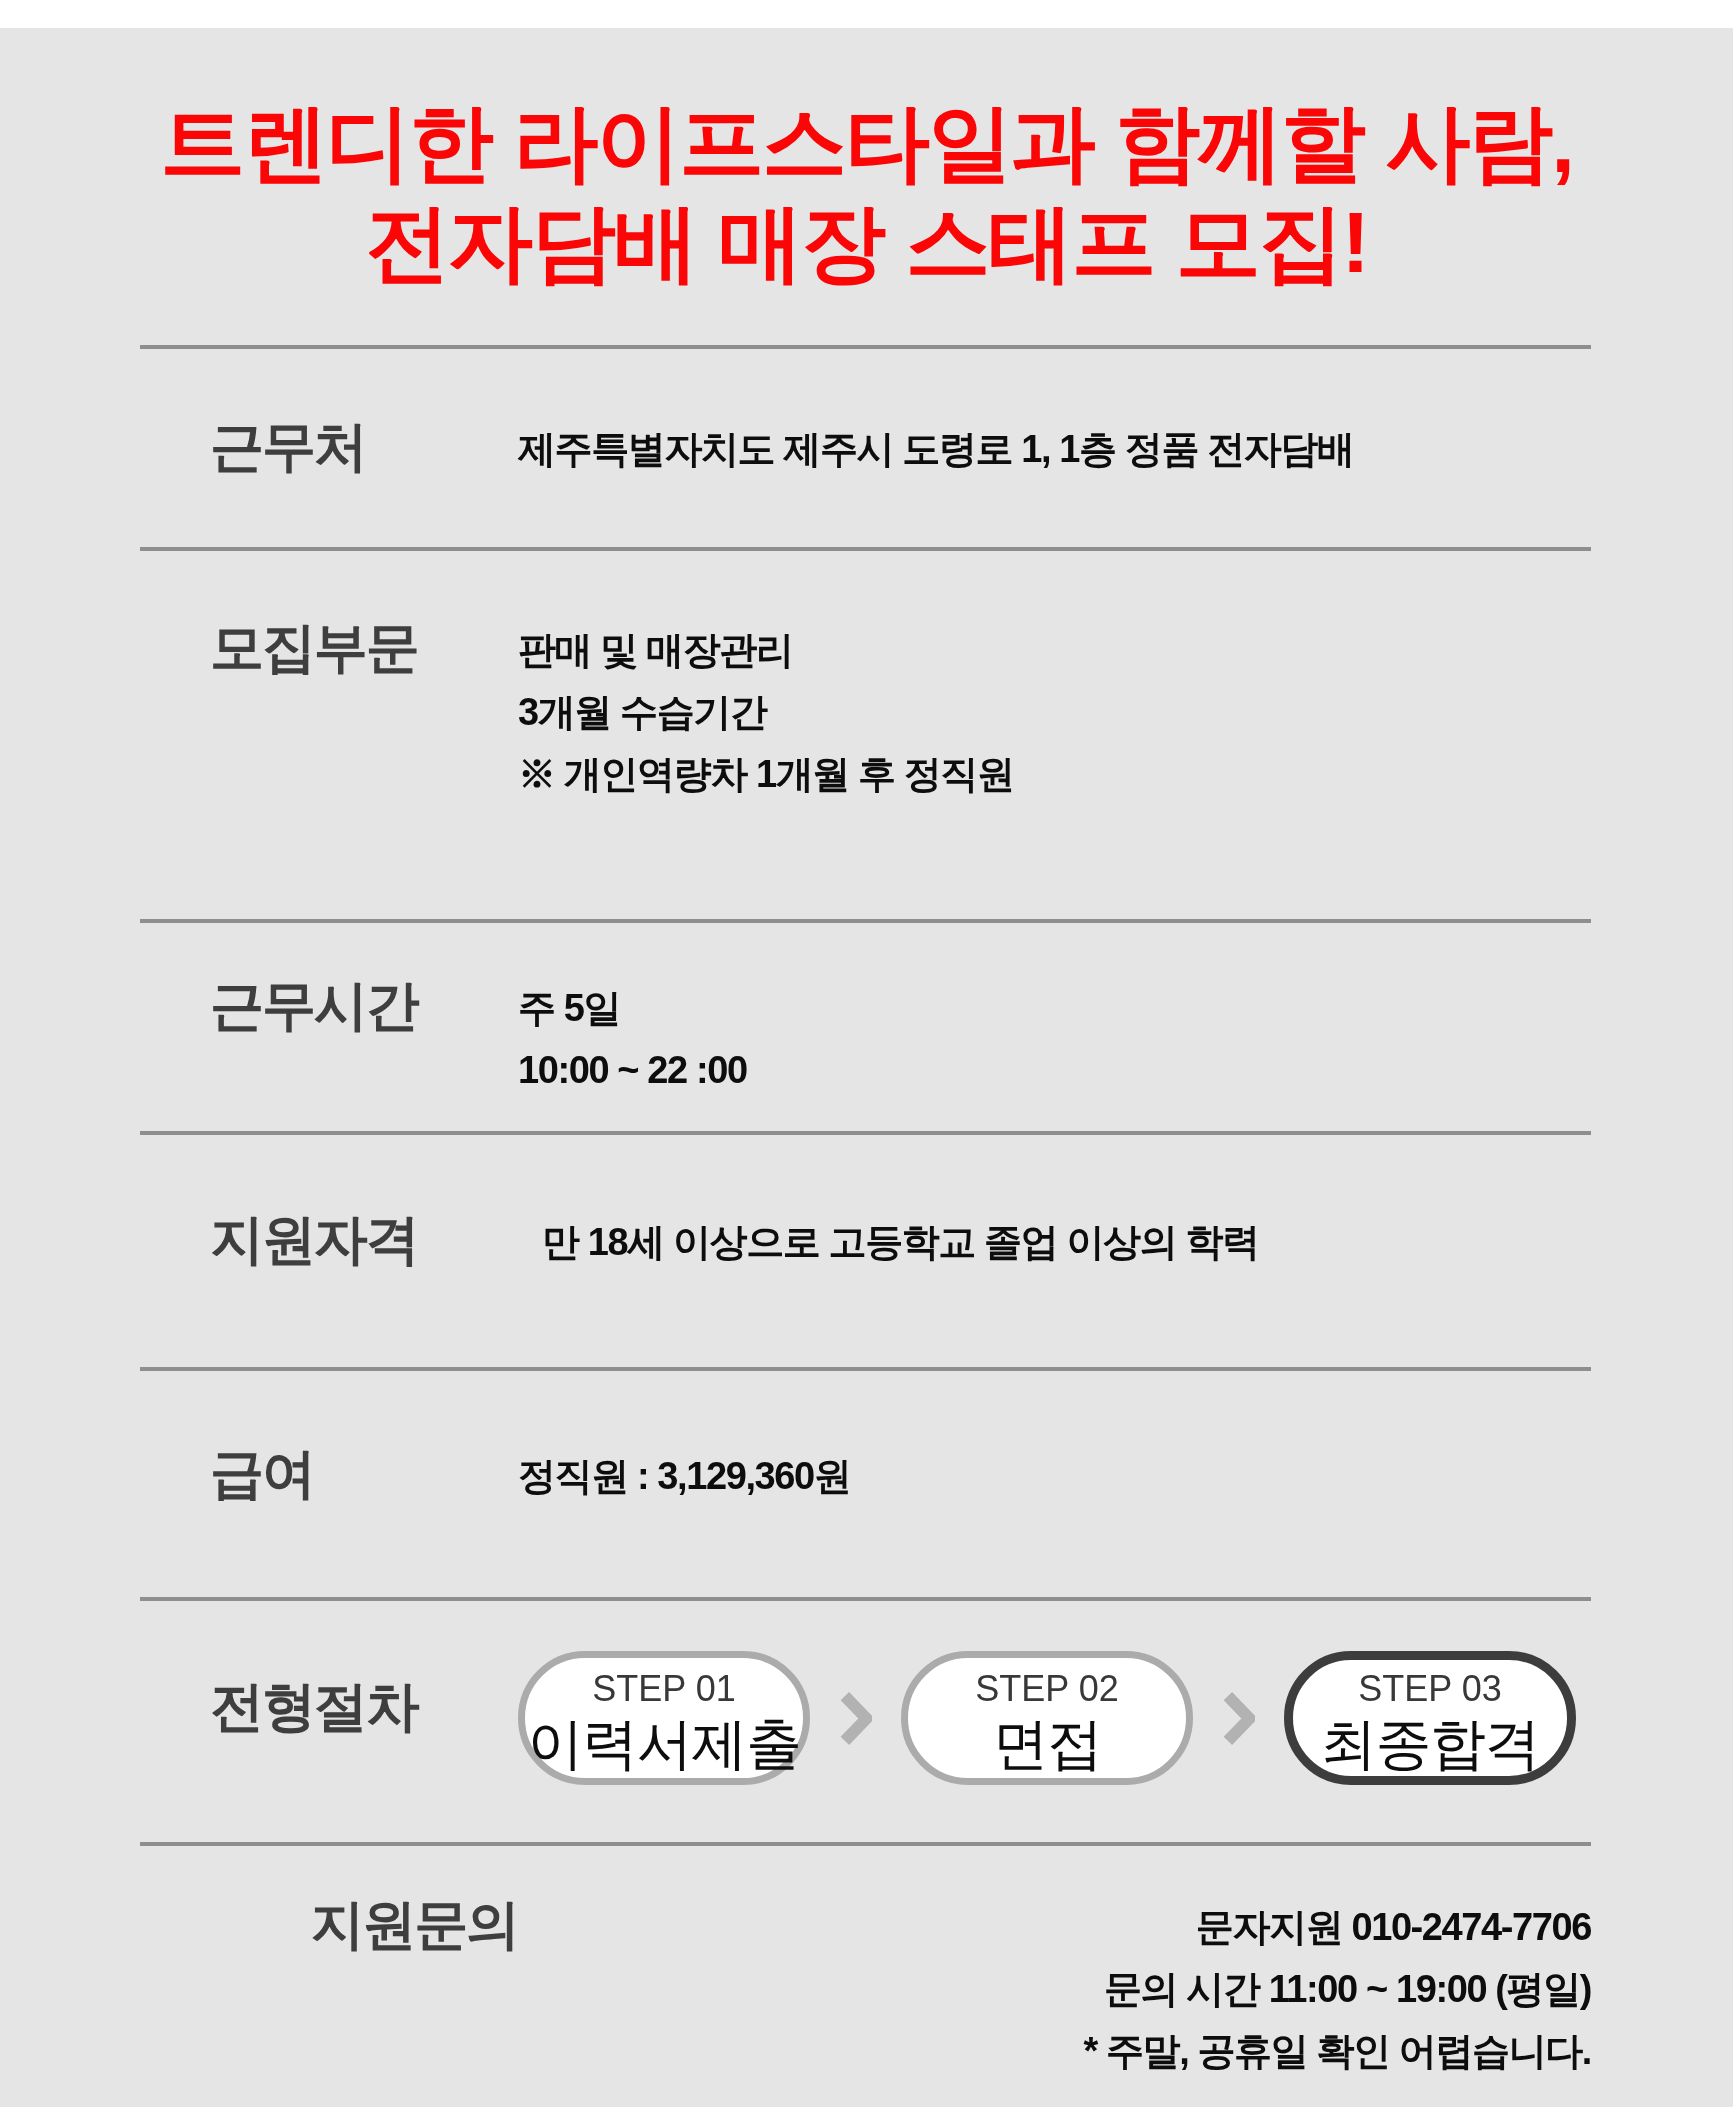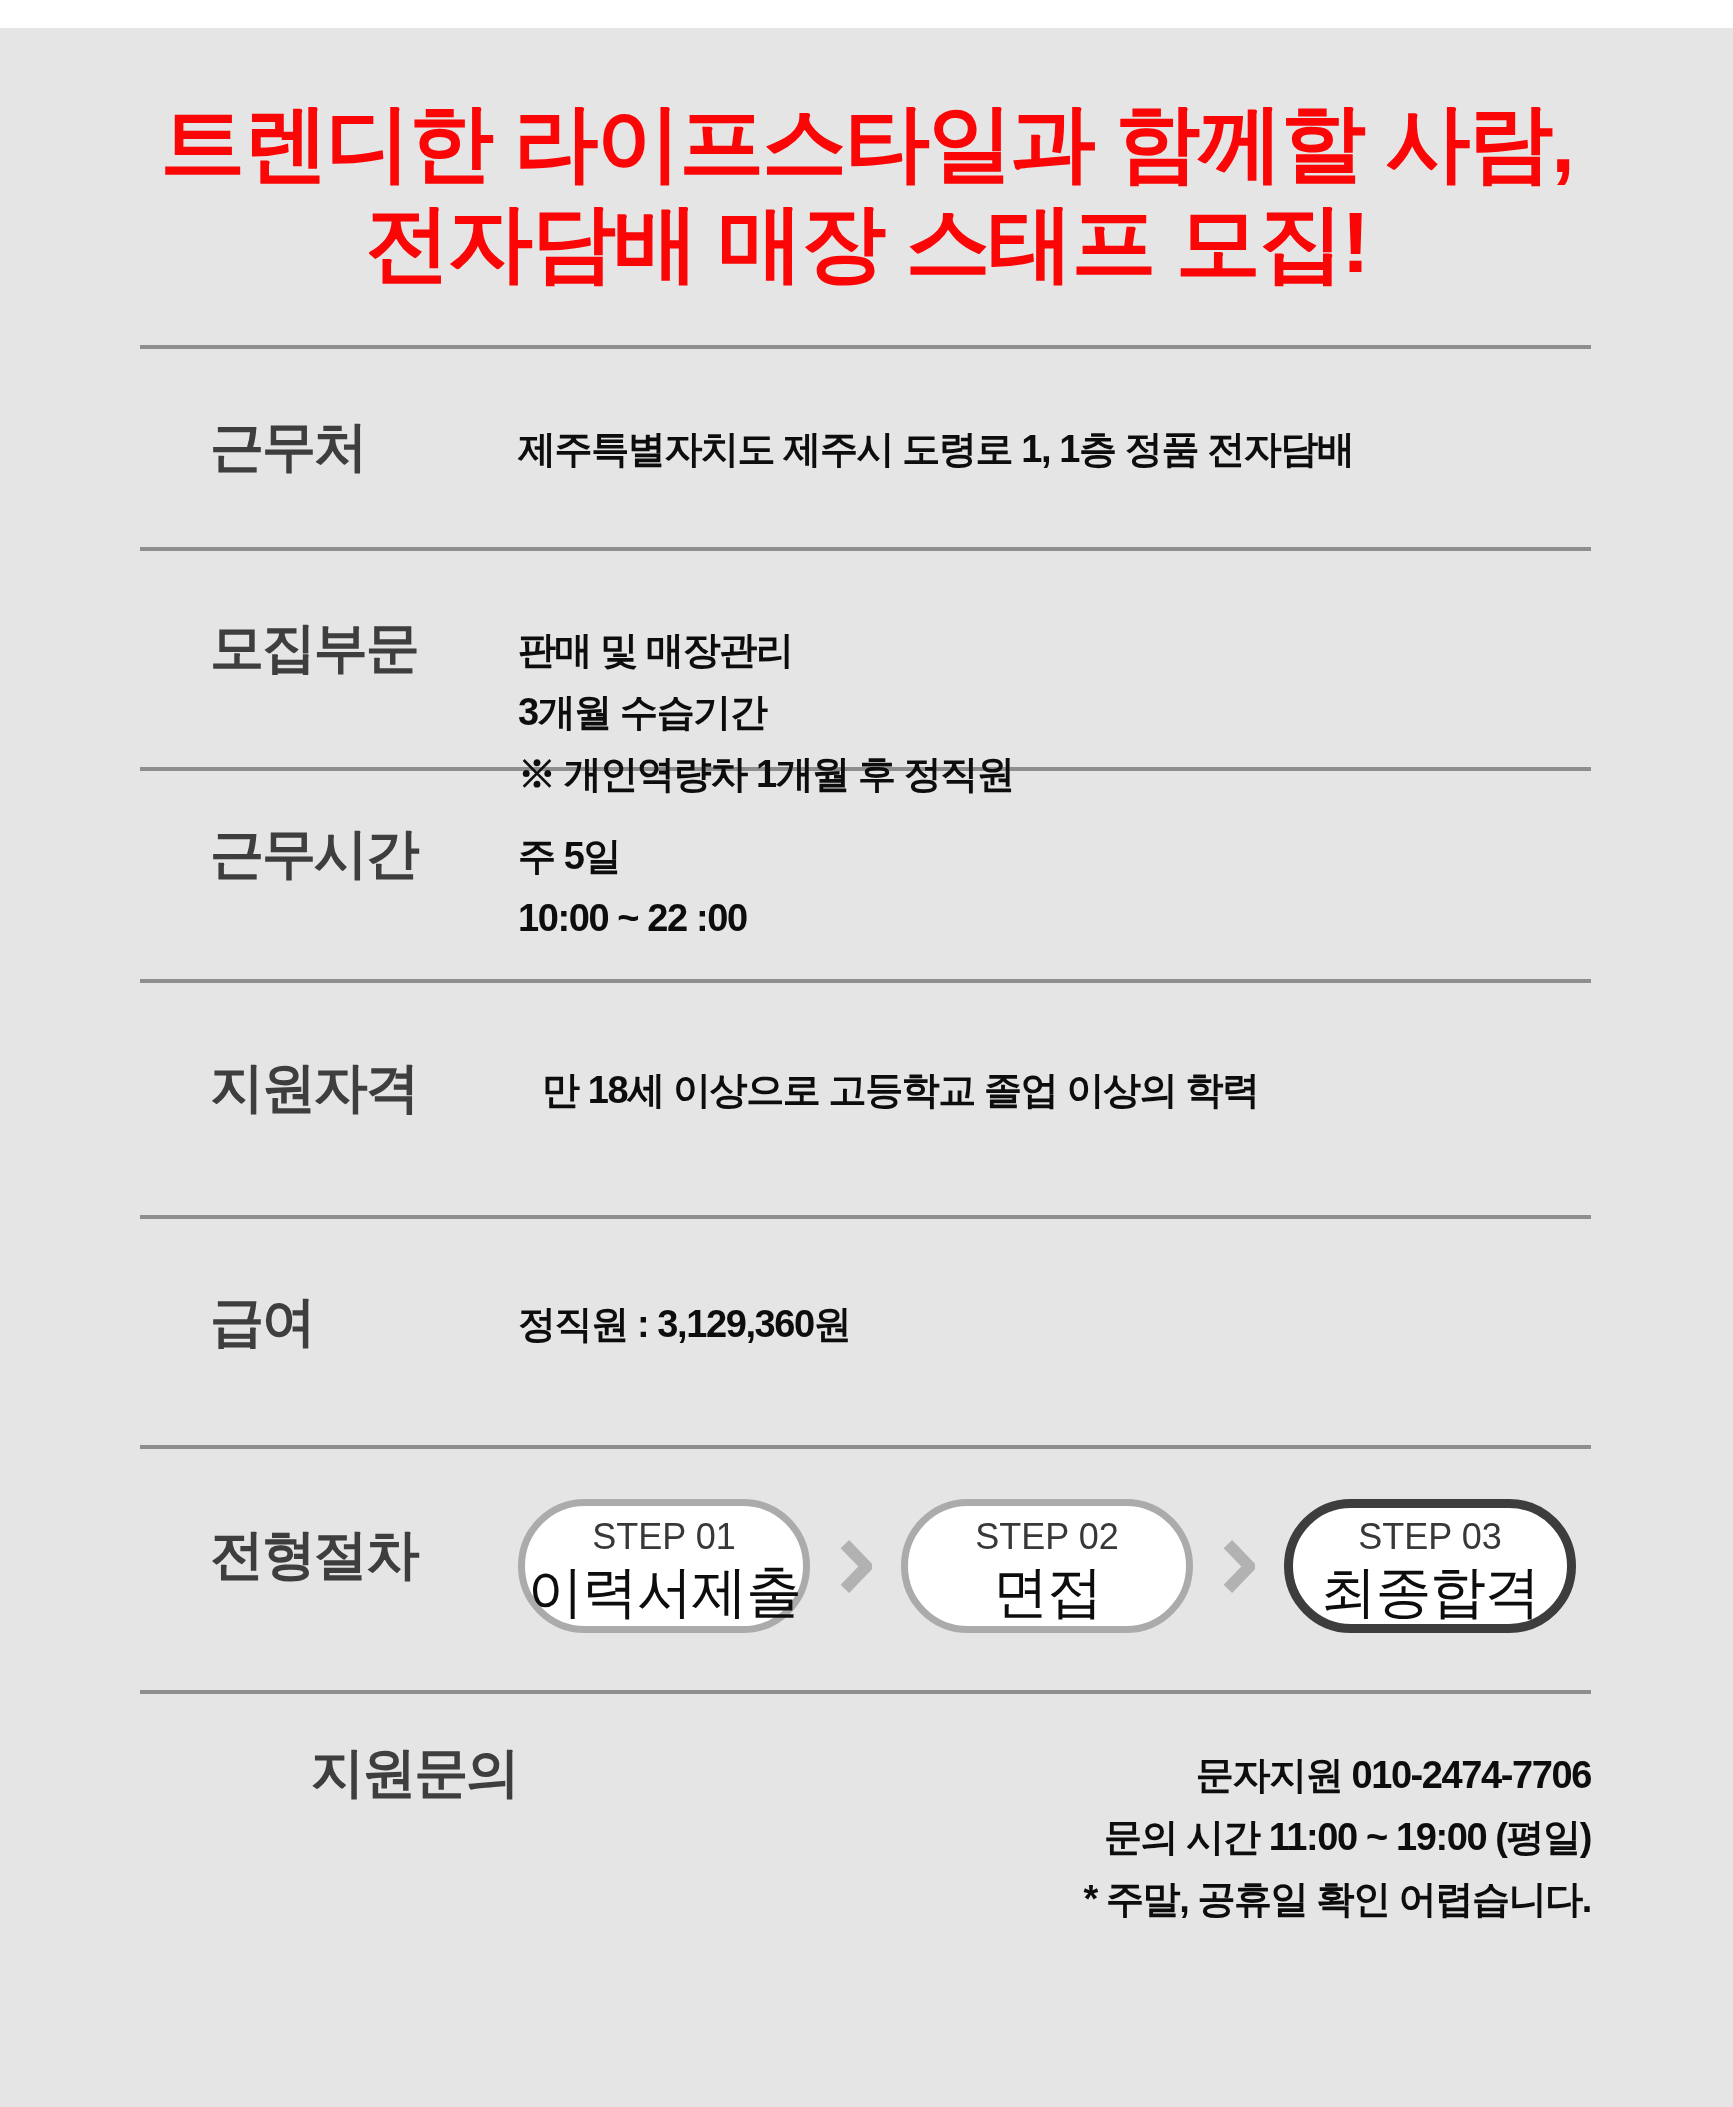--- a/index.html
+++ b/index.html
@@ -65,21 +65,21 @@
     letter-spacing: -1.4px;
     color: #0d0d0d;
   }
   .row .value p {
     margin: 0;
     white-space: nowrap;
   }
 
   
   .s1 { height: 202px; padding-top: 69px; }
-  .s2 { height: 220px; padding-top: 68px; }
+  .s2 { height: 372px; padding-top: 68px; }
   .s3 { height: 212px; padding-top: 54px; }
   .s4 { height: 236px; padding-top: 76px; gap: 24px; }
   .s5 { height: 230px; padding-top: 74px; }
   .s6 { height: 245px; padding-top: 50px; }
   .s6 .label { margin-top: 19.6px; }
   .s7 { height: 402px; padding-top: 50px; text-align: right; }
   .footnote { margin-top: 60px; }
 
   
   .steps {

